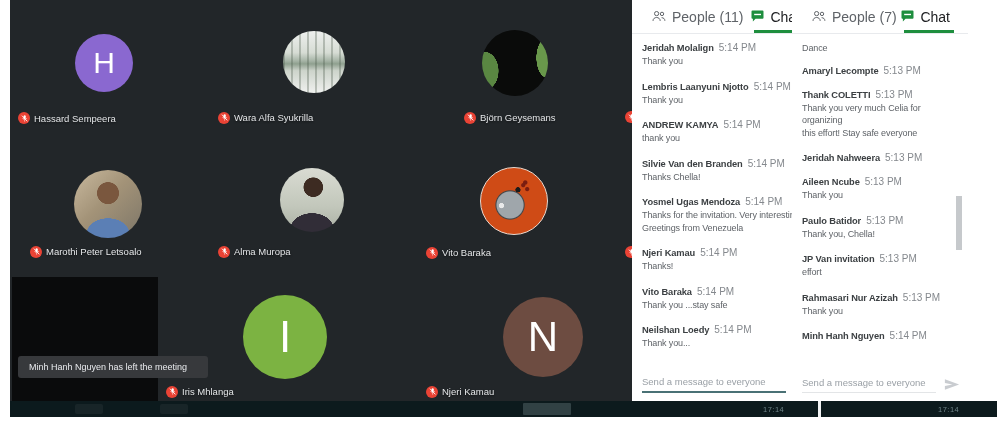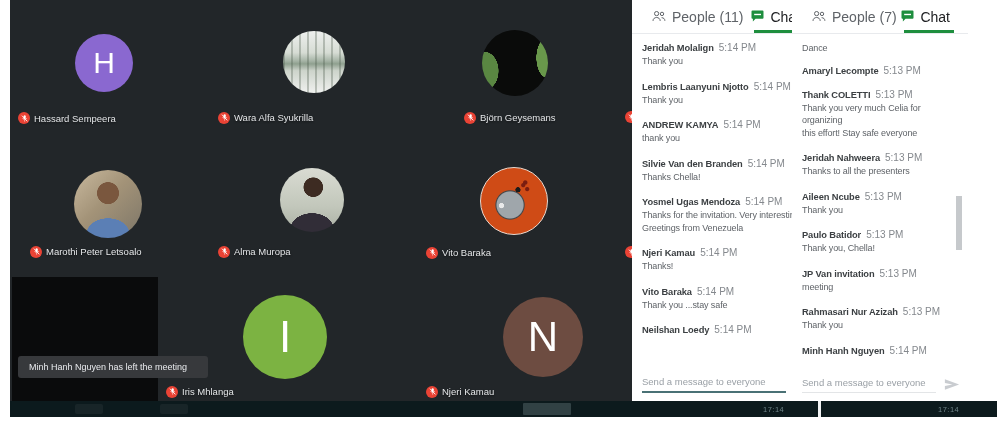--- a/index.html
+++ b/index.html
@@ -283,20 +283,21 @@
       <span class="msg-name">Vito Baraka</span>
       <span class="msg-time">5:14 PM</span>
     </div>
     <div class="msg-text">Thank you ...stay safe</div>
   </div>
         <div class="msg">
     <div class="msg-head">
       <span class="msg-name">Neilshan Loedy</span>
       <span class="msg-time">5:14 PM</span>
     </div>
+    <div class="msg-text">Thank you...</div>
   </div>
       </div>
     <div class="thumb" style="top: 280px; height: 56px; right: 0px;"></div>
     <div class="inputrow">
       <input class="msg-input" type="text" placeholder="Send a message to everyone" style="">
       <span class="send">
           <svg width="16" height="13" viewBox="0 0 18 14">
             <path d="M1 1 L17 7 L1 13 L1 8.6 L9.5 7 L1 5.4 Z" fill="#c9ccd0"></path>
           </svg>
         </span>
@@ -339,42 +340,41 @@
       <span class="msg-time">5:13 PM</span>
     </div>
     <div class="msg-text">Thank you very much Celia for organizing
 this effort! Stay safe everyone</div>
   </div>
         <div class="msg">
     <div class="msg-head">
       <span class="msg-name">Jeridah Nahweera</span>
       <span class="msg-time">5:13 PM</span>
     </div>
-    <div class="msg-text">Thanks to all the presenters</div>
   </div>
         <div class="msg">
     <div class="msg-head">
       <span class="msg-name">Aileen Ncube</span>
       <span class="msg-time">5:13 PM</span>
     </div>
     <div class="msg-text">Thank you</div>
   </div>
         <div class="msg">
     <div class="msg-head">
       <span class="msg-name">Paulo Batidor</span>
       <span class="msg-time">5:13 PM</span>
     </div>
     <div class="msg-text">Thank you, Chella!</div>
   </div>
         <div class="msg">
     <div class="msg-head">
       <span class="msg-name">JP Van invitation</span>
       <span class="msg-time">5:13 PM</span>
     </div>
-    <div class="msg-text">meeting</div>
+    <div class="msg-text">effort</div>
   </div>
         <div class="msg">
     <div class="msg-head">
       <span class="msg-name">Rahmasari Nur Azizah</span>
       <span class="msg-time">5:13 PM</span>
     </div>
     <div class="msg-text">Thank you</div>
   </div>
         <div class="msg">
     <div class="msg-head">

